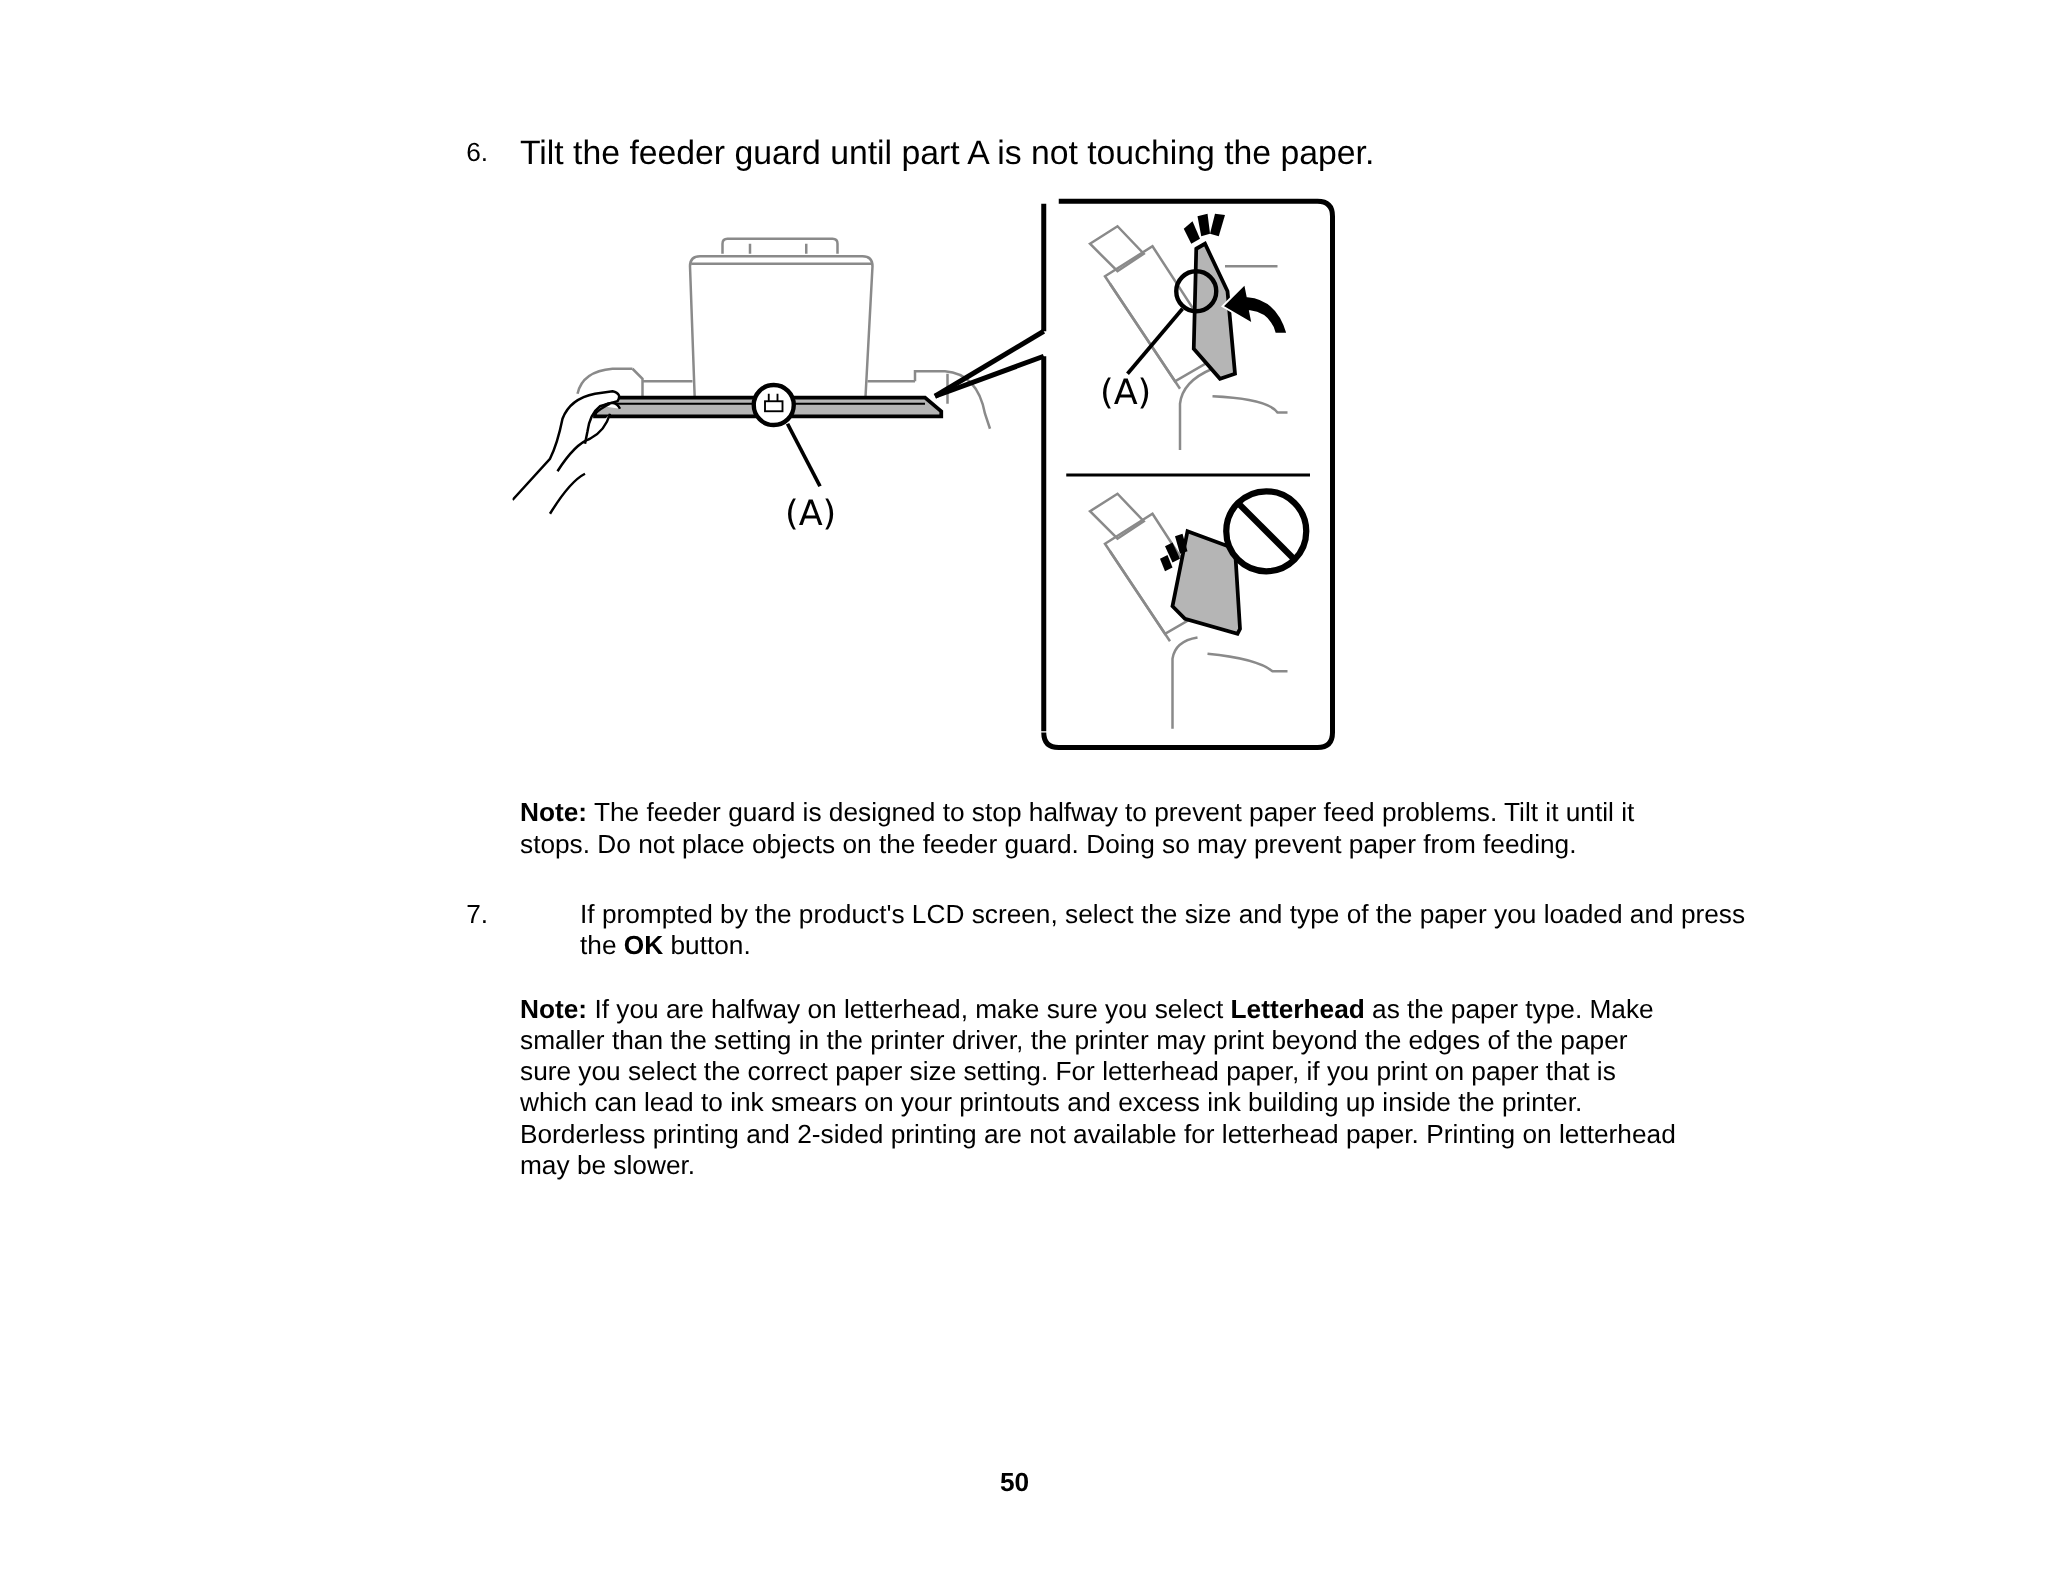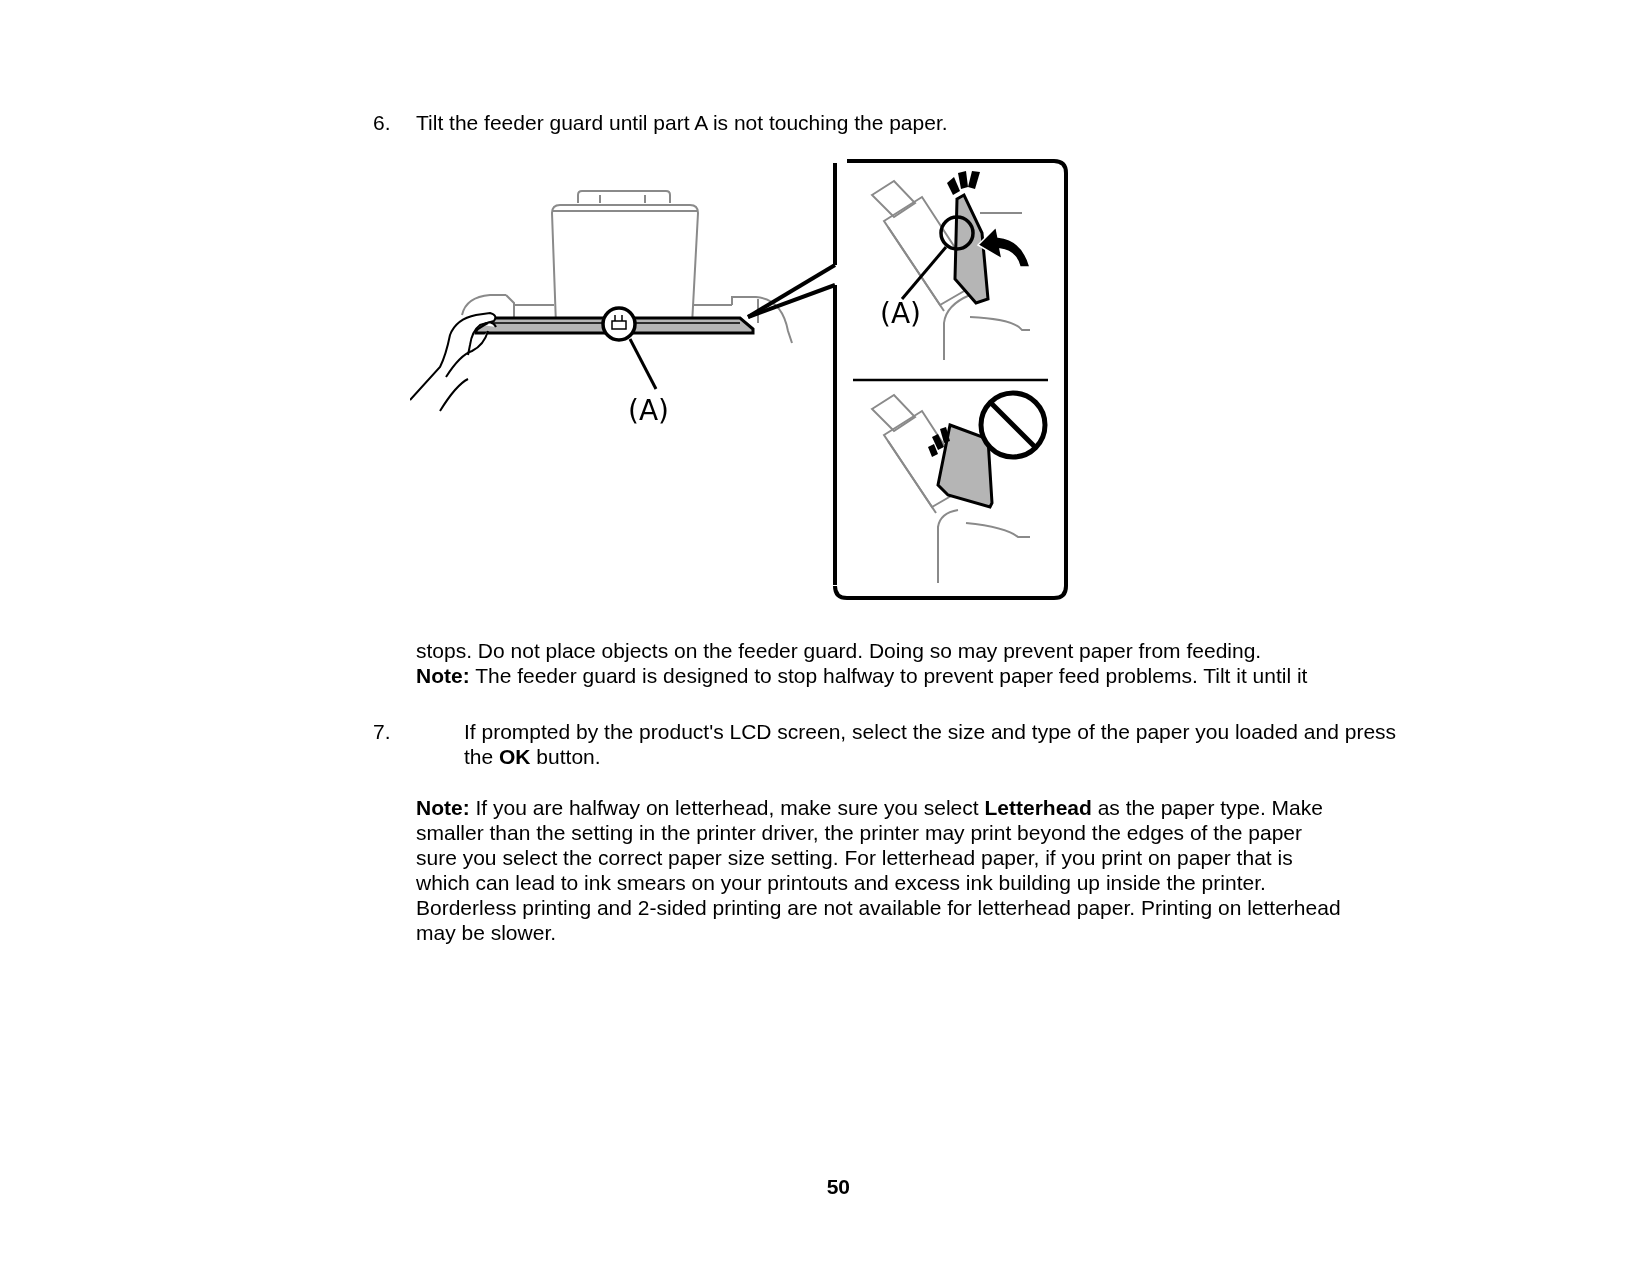--- a/index.html
+++ b/index.html
@@ -1,23 +1,23 @@
 <!DOCTYPE html>
 <html><head>
 <meta charset="utf-8">
 <style>
   html, body { margin:0; padding:0; background:#ffffff; }
   body { width:1650px; height:1275px; position:relative; overflow:hidden;
          font-family:"Liberation Sans", sans-serif; color:#000; }
-  .line { position:absolute; font-size:21px; line-height:25px; white-space:nowrap; }
+  .line { position:absolute; font-size:27px; line-height:25px; white-space:nowrap; }
   .num { position:absolute; font-size:21px; line-height:25px; }
   .para { position:absolute; left:416px; width:1020px; font-size:21px; line-height:25px; }
   b { font-weight:bold; }
   #figure { position:absolute; left:410px; top:155px; width:670px; height:450px; }
-  #page-number { position:absolute; left:800px; top:1174px; width:50px; text-align:right;
+  #page-number { position:absolute; left:800px; top:1174px; width:50px; text-align:left;
                  font-size:21px; font-weight:bold; line-height:25px; }
 </style>
 </head>
 <body>
 
 <div class="num" style="left:373px; top:110px;">6.</div>
 <div class="line" style="left:416px; top:110px;">Tilt the feeder guard until part A is not touching the paper.</div>
 
 <div id="figure">
   <svg width="670" height="450" viewBox="0 0 670 450" xmlns="http://www.w3.org/2000/svg">
@@ -113,22 +113,22 @@
       </g>
       <g>
         <circle cx="603" cy="270" r="32" fill="#fff" stroke="#000" stroke-width="5"></circle>
         <line x1="581" y1="248" x2="625" y2="292" stroke="#000" stroke-width="5"></line>
       </g>
     </g>
   </svg>
 </div>
 
 <div class="para" style="top:638px;">
+  <div><b>Note:</b><span> The feeder guard is designed to stop halfway to prevent paper feed problems. Tilt it until it</span></div>
   <div>stops. Do not place objects on the feeder guard. Doing so may prevent paper from feeding.</div>
-  <div><b>Note:</b><span> The feeder guard is designed to stop halfway to prevent paper feed problems. Tilt it until it</span></div>
 </div>
 
 <div class="num" style="left:373px; top:719px;">7.</div>
 <div class="para" style="top:719px;margin-left:48px;">
   <div>If prompted by the product's LCD screen, select the size and type of the paper you loaded and press</div>
   <div><span>the </span><b>OK</b><span> button.</span></div>
 </div>
 
 <div class="para" style="top:795px;">
   <div><b>Note:</b><span> If you are halfway on letterhead, make sure you select </span><b>Letterhead</b><span> as the paper type. Make</span></div>

